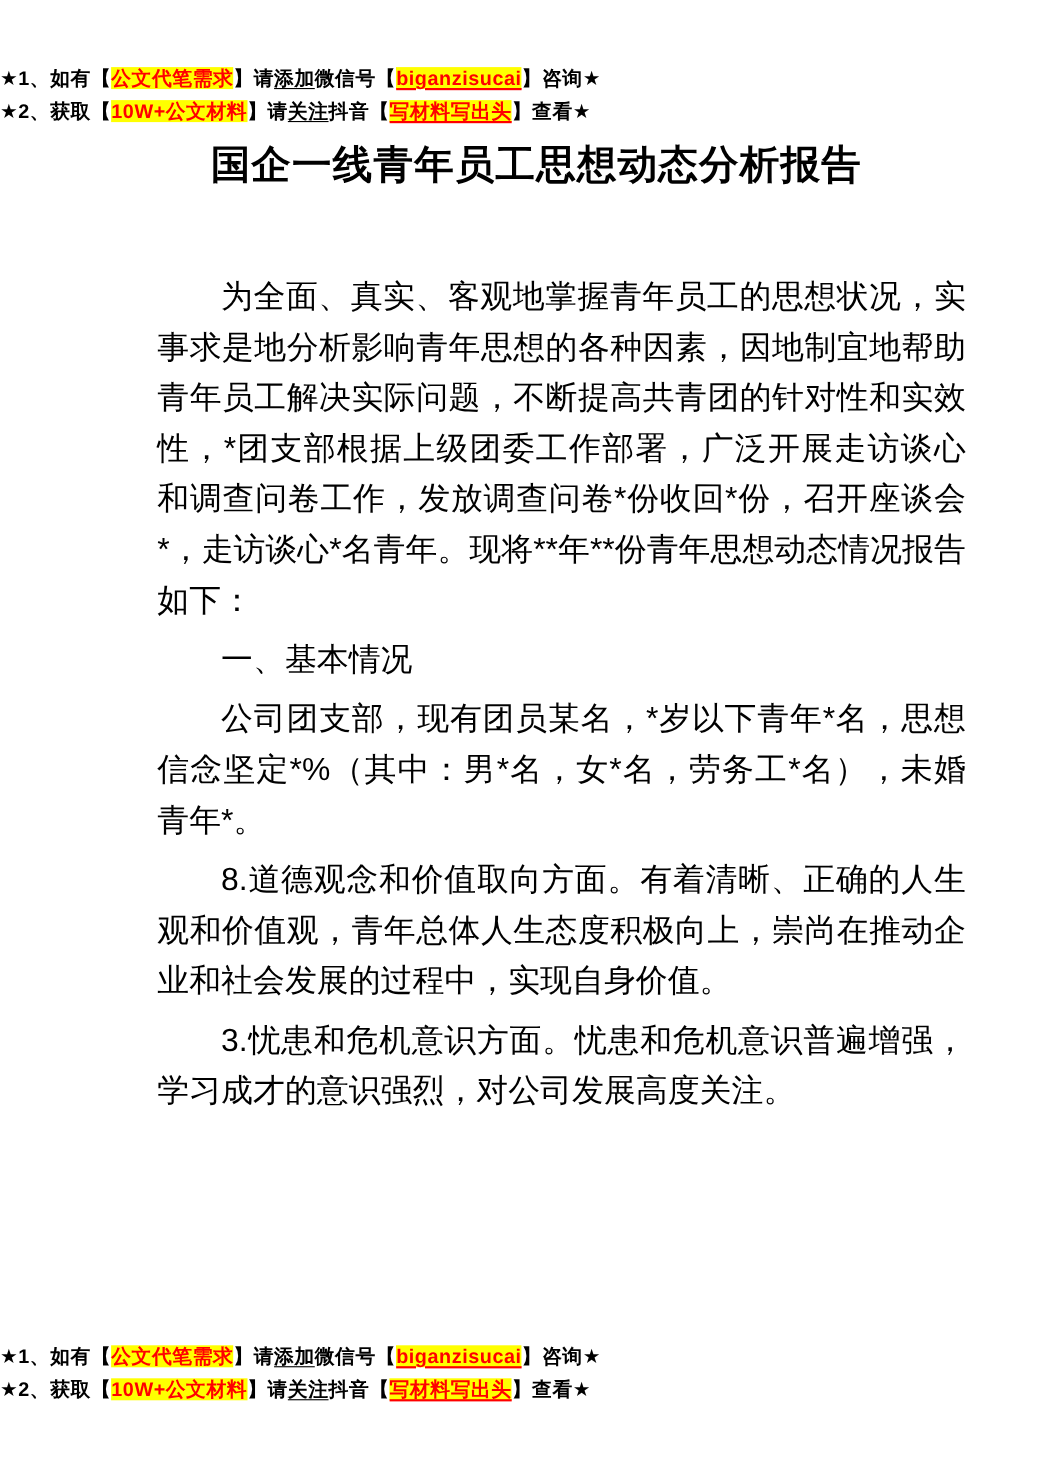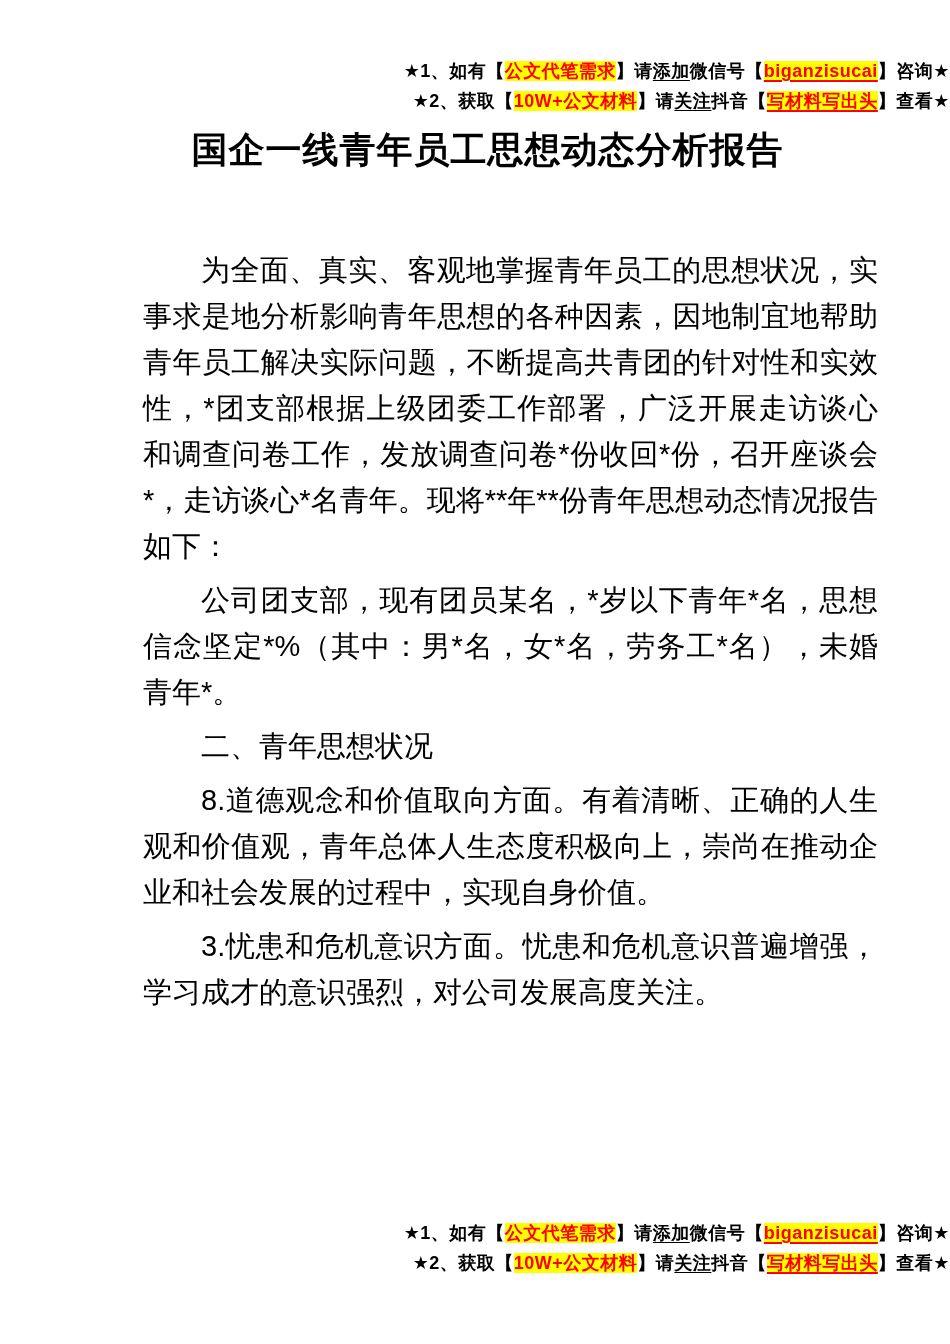--- a/index.html
+++ b/index.html
@@ -9,21 +9,21 @@
     width: 950px;
     height: 1344px;
     margin: 0 auto;
     background: #ffffff;
     font-family: "Liberation Sans", "DejaVu Sans", sans-serif;
     color: #000000;
     overflow: hidden;
   }
   
   .promo {
-    text-align: right;
+    text-align: left;
     font-size: 18px;
     font-weight: 700;
     line-height: 30px;
     letter-spacing: 0.5px;
     white-space: nowrap;
   }
   .promo-header { padding-top: 56px; }
   .promo-footer {
     position: absolute;
     left: 0;
@@ -73,22 +73,22 @@
 
   <div class="promo promo-header">
     <div class="promo-line"><span>★1、如有【</span><span class="hl red">公文代笔需求</span><span>】请</span><span class="u-black">添加</span><span>微信号【</span><span class="hl red u-red">biganzisucai</span><span>】咨询★</span></div>
     <div class="promo-line"><span>★2、获取【</span><span class="hl red">10W+公文材料</span><span>】请</span><span class="u-black">关注</span><span>抖音【</span><span class="hl red u-red">写材料写出头</span><span>】查看★</span></div>
   </div>
 
   <h1 class="title">国企一线青年员工思想动态分析报告</h1>
 
   <div class="content">
     <p>为全面、真实、客观地掌握青年员工的思想状况，实事求是地分析影响青年思想的各种因素，因地制宜地帮助青年员工解决实际问题，不断提高共青团的针对性和实效性，*团支部根据上级团委工作部署，广泛开展走访谈心和调查问卷工作，发放调查问卷*份收回*份，召开座谈会*，走访谈心*名青年。现将**年**份青年思想动态情况报告如下：</p>
+    <p>一、基本情况</p>
     <p>公司团支部，现有团员某名，*岁以下青年*名，思想信念坚定*%（其中：男*名，女*名，劳务工*名），未婚青年*。</p>
-    <p>二、青年思想状况</p>
     <p>8.道德观念和价值取向方面。有着清晰、正确的人生观和价值观，青年总体人生态度积极向上，崇尚在推动企业和社会发展的过程中，实现自身价值。</p>
     <p>3.忧患和危机意识方面。忧患和危机意识普遍增强，学习成才的意识强烈，对公司发展高度关注。</p>
   </div>
 
   <div class="promo promo-footer">
     <div class="promo-line"><span>★1、如有【</span><span class="hl red">公文代笔需求</span><span>】请</span><span class="u-black">添加</span><span>微信号【</span><span class="hl red u-red">biganzisucai</span><span>】咨询★</span></div>
     <div class="promo-line"><span>★2、获取【</span><span class="hl red">10W+公文材料</span><span>】请</span><span class="u-black">关注</span><span>抖音【</span><span class="hl red u-red">写材料写出头</span><span>】查看★</span></div>
   </div>
 
 </div>

